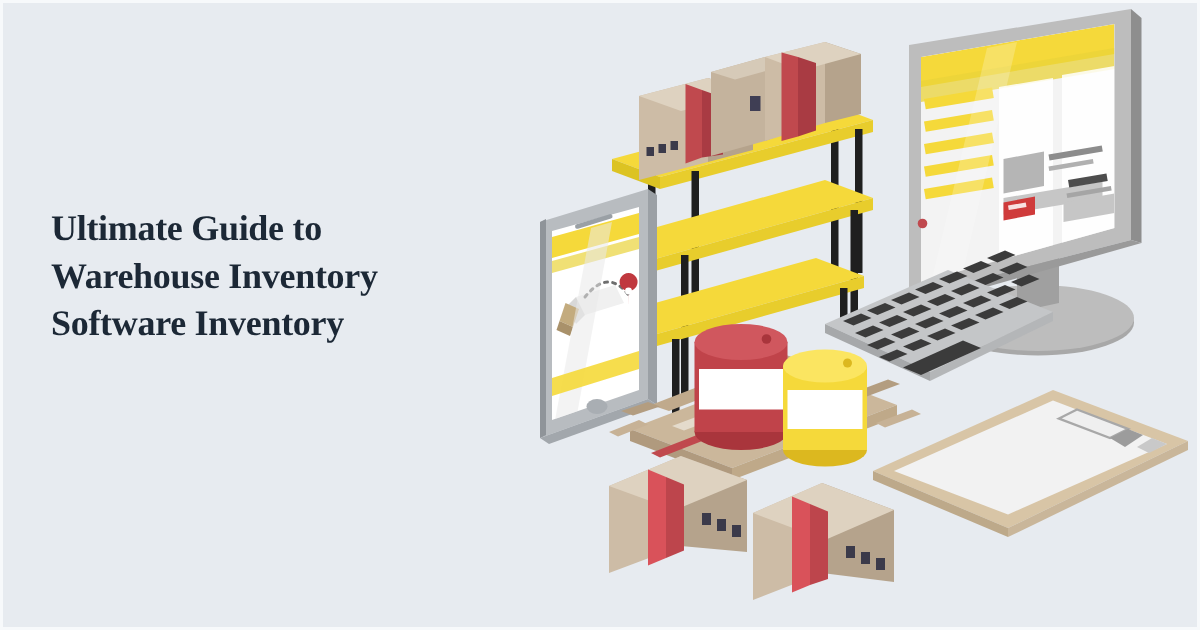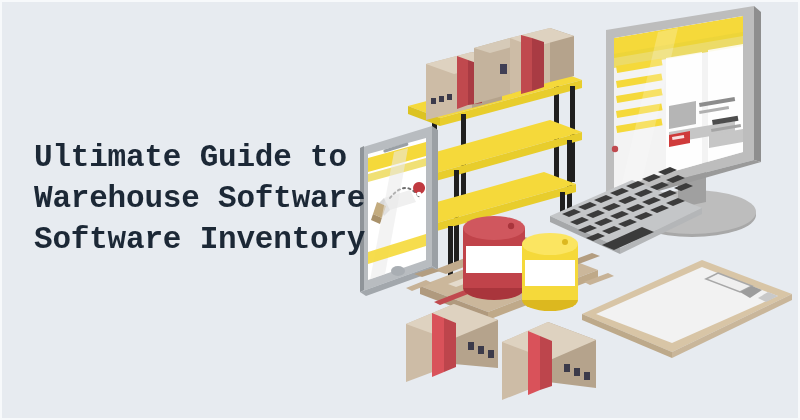--- a/index.html
+++ b/index.html
@@ -29,39 +29,39 @@
     display: block;
   }
   #headline {
     position: absolute;
     left: 32px;
     top: 136px;
     width: 330px;
     z-index: 5;
     margin: 0;
     color: #1c2836;
-    font-family: Liberation Mono, monospace;
-    font-size: 31px;
+    font-family: Liberation Serif, serif;
+    font-size: 24px;
     font-weight: bold;
     line-height: 1.32;
     letter-spacing: -0.2px;
   }
   #headline .line {
     display: block;
     white-space: nowrap;
   }
 </style>
 </head>
 <body>
 
 <div id="banner">
 
   <h1 id="headline">
     <span class="line">Ultimate Guide to</span>
-    <span class="line">Warehouse Software</span>
+    <span class="line">Warehouse Inventory</span>
     <span class="line">Software Inventory</span>
   </h1>
 
   <svg class="scene" viewBox="0 0 800 420">
     <defs>
       <clipPath id="clipMonitorScreen">
         <polygon points="612,36 741,14 741,150 612,186"></polygon>
       </clipPath>
       <clipPath id="clipTabletScreen">
         <polygon points="366,152 424,136 424,258 366,278"></polygon>

